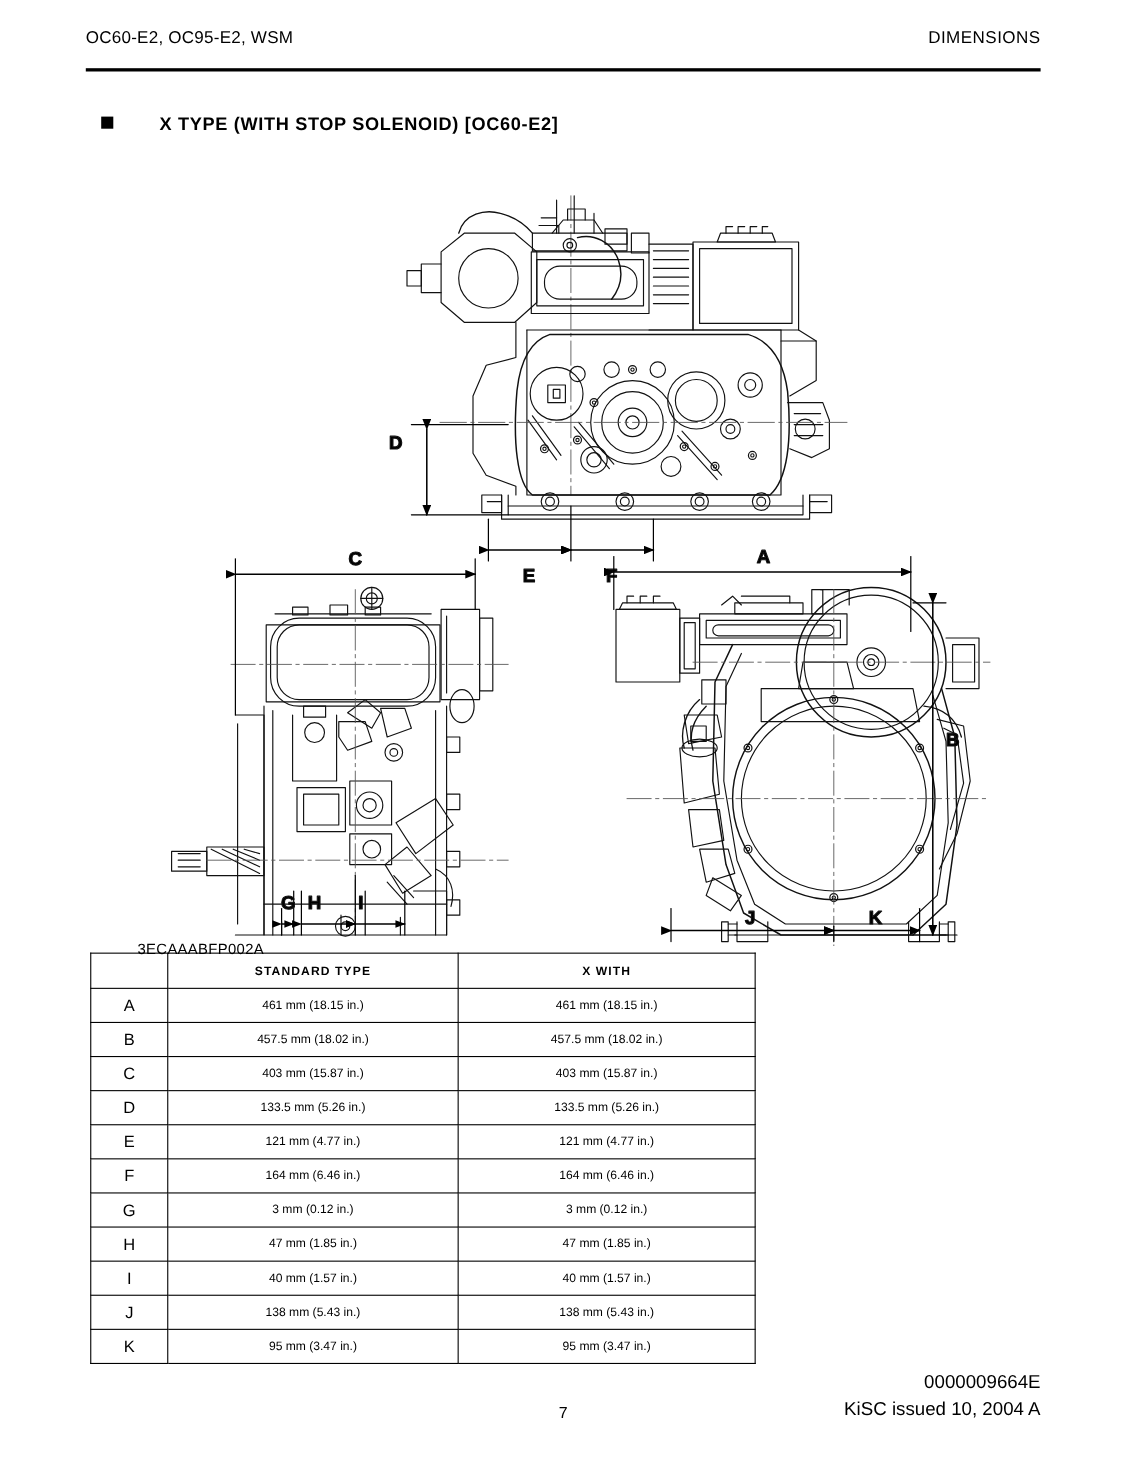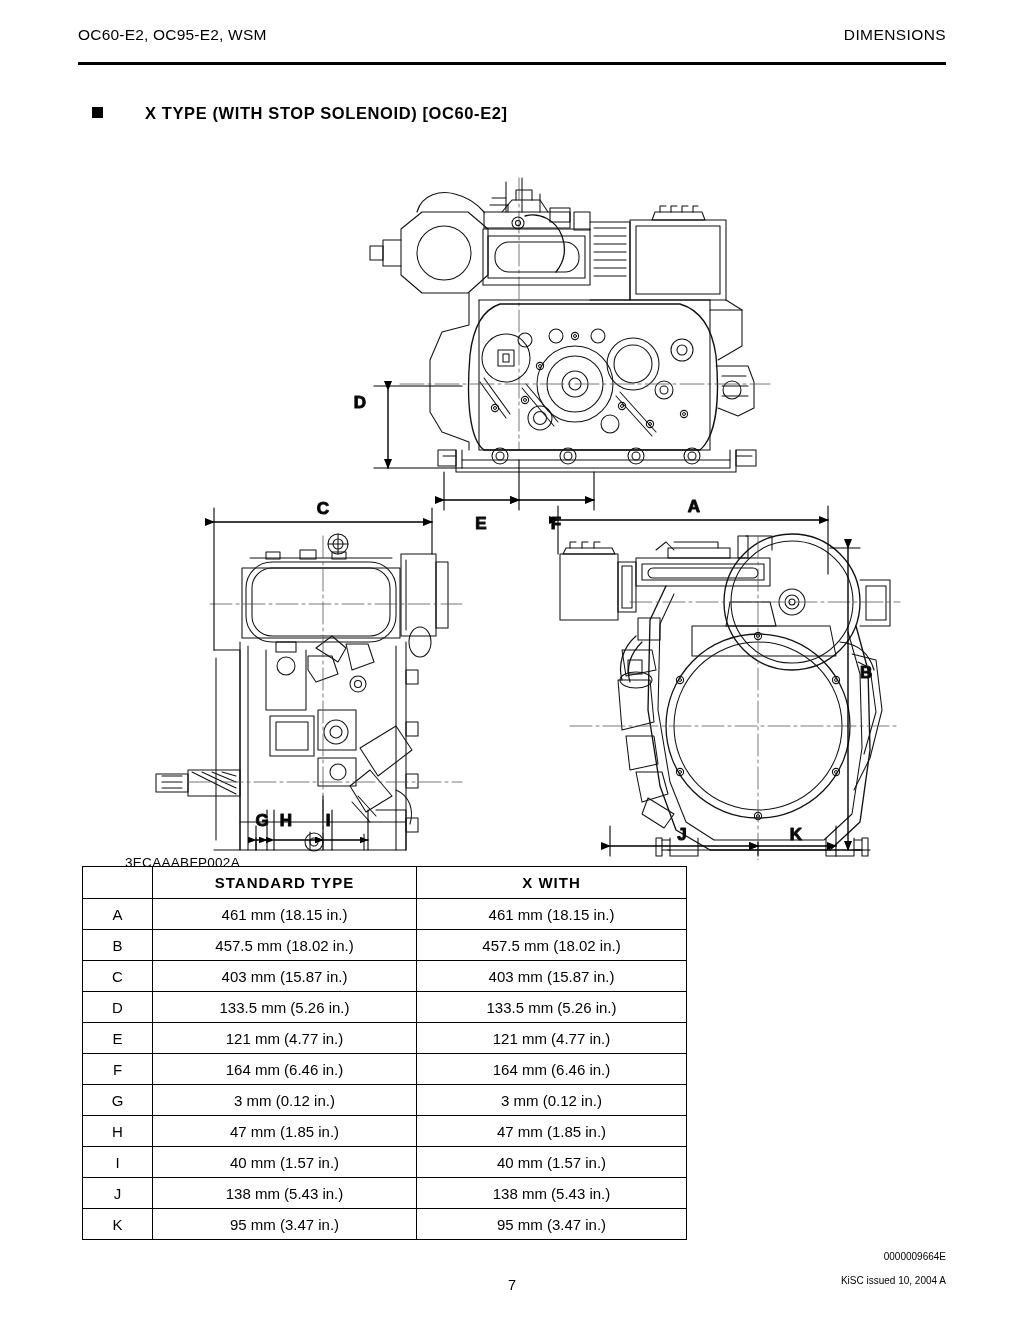--- a/index.html
+++ b/index.html
@@ -105,21 +105,21 @@
     border-collapse: collapse;
     width: 604px;
     table-layout: fixed;
   }
   table.dim-table td, table.dim-table th {
     border: 1.6px solid #000;
     padding: 0;
     height: 30px;
     text-align: center;
     vertical-align: middle;
-    font-size: 15px;
+    font-size: 11px;
     font-weight: normal;
   }
   table.dim-table thead th {
     font-weight: bold;
     letter-spacing: 1px;
     height: 31px;
   }
   table.dim-table col.c-label { width: 70px; }
   table.dim-table col.c-std   { width: 264px; }
   table.dim-table col.c-x     { width: 270px; }
@@ -132,21 +132,21 @@
     top: 1277px;
     width: 1024px;
     text-align: center;
     font-size: 14.5px;
   }
   #footer-right {
     position: absolute;
     right: 78px;
     top: 1245px;
     text-align: right;
-    font-size: 10px;
+    font-size: 17px;
     line-height: 24px;
   }
   #footer-right div { white-space: nowrap; }
 
   
   text.dim-letter {
     font-family: "Liberation Sans", sans-serif;
     font-size: 17px;
     font-weight: bold;
   }

